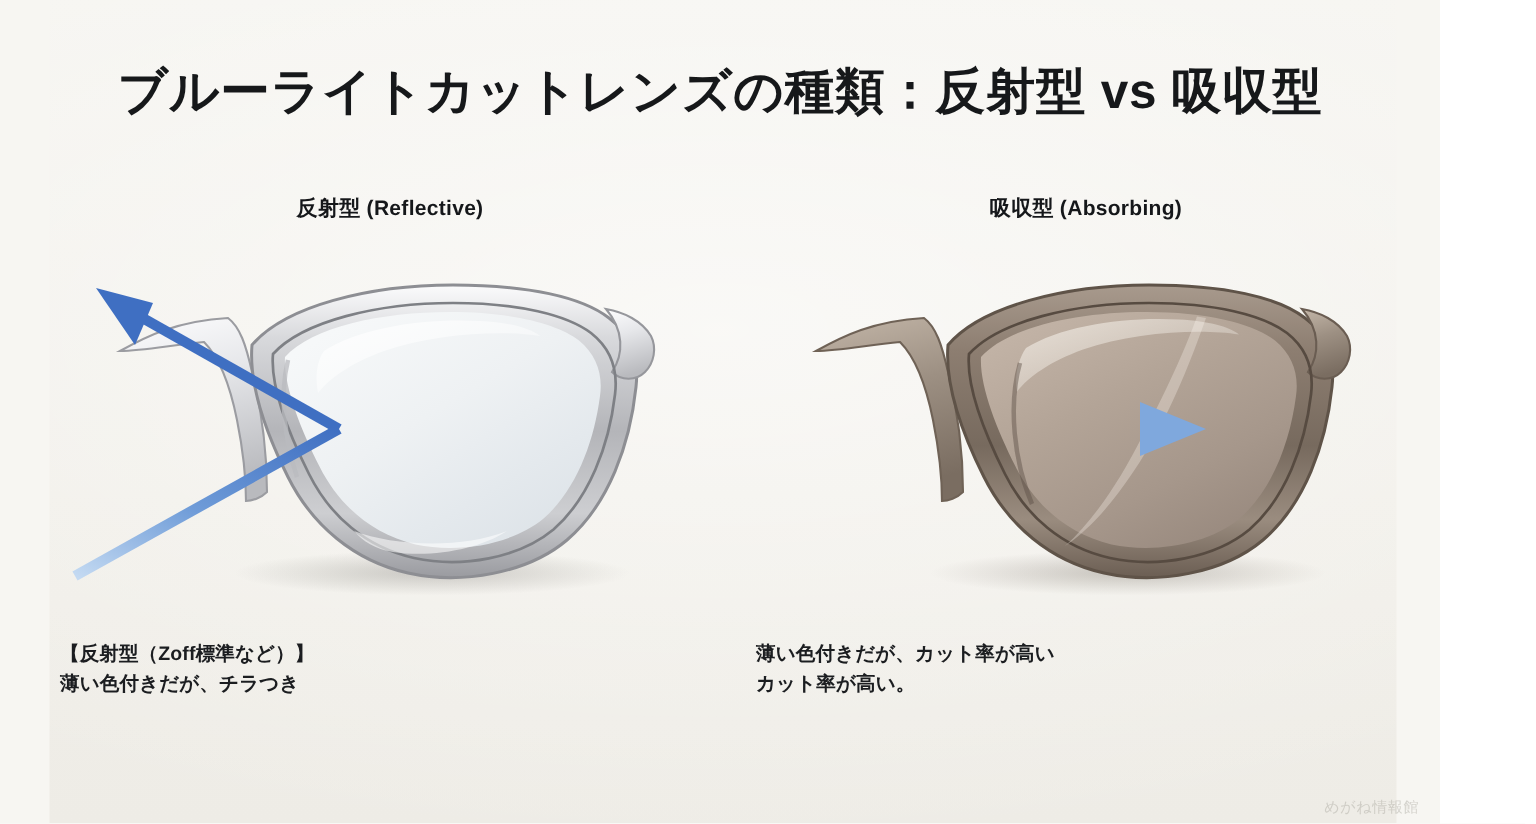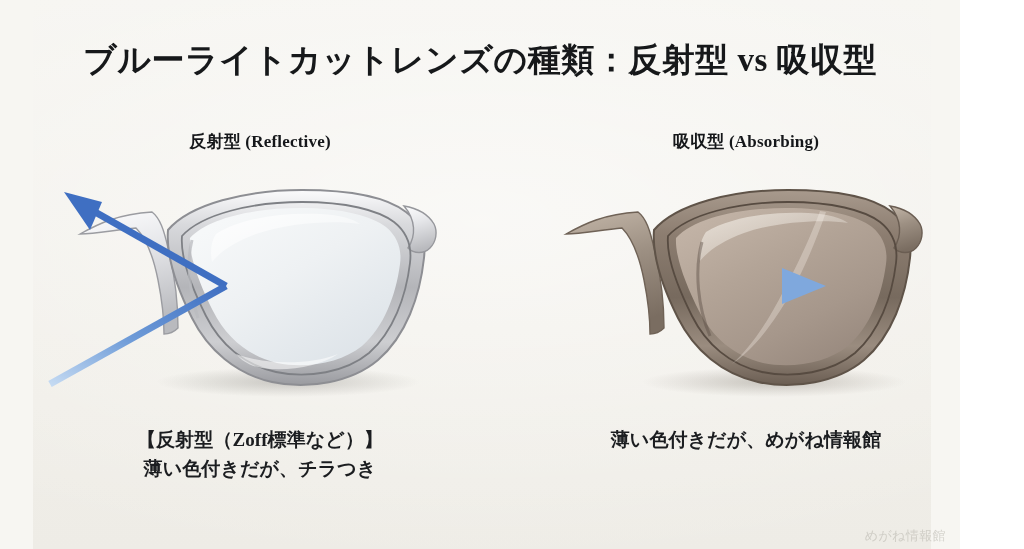--- a/index.html
+++ b/index.html
@@ -6,21 +6,21 @@
     margin: 0;
     padding: 0;
     background: #ffffff;
   }
   #stage {
     position: relative;
     width: 960px;
     height: 549px;
     overflow: hidden;
     background: #f3f1ec;
-    font-family: Liberation Serif, serif;
+    font-family: Liberation Sans, sans-serif;
     -webkit-font-smoothing: antialiased;
   }
   
   .edge-band {
     position: absolute;
     top: 0;
     bottom: 0;
     background: #f7f6f2;
     pointer-events: none;
   }
@@ -53,60 +53,60 @@
   }
 
   
   .panel {
     position: absolute;
     top: 130px;
     width: 440px;
     height: 400px;
   }
   .panel.left  { left: 40px; }
-  .panel.right { left: 526px; }
+  .panel.right { left: 504px; }
 
   .panel-heading {
     text-align: center;
-    font-size: 17px;
+    font-size: 14px;
     font-weight: 700;
     color: #15171a;
     letter-spacing: 0.2px;
     height: 30px;
     white-space: nowrap;
   }
 
   .art-wrap {
     position: relative;
     width: 440px;
     height: 250px;
     margin-top: 8px;
   }
   .art-wrap svg { display: block; }
 
   .caption {
     position: absolute;
     top: 296px;
     left: 0;
     width: 440px;
-    text-align: center;
-    font-size: 19px;
+    text-align: left;
+    font-size: 13px;
     line-height: 1.52;
     font-weight: 700;
     color: #1b1d20;
     letter-spacing: 0.1px;
   }
   .caption .cap-line { display: block; white-space: nowrap; }
 
   
   .watermark {
     position: absolute;
     right: 14px;
     bottom: 4px;
-    font-size: 13px;
+    font-size: 10px;
     color: rgba(170, 168, 160, 0.45);
     letter-spacing: 0.4px;
     user-select: none;
   }
 </style>
 </head>
 <body>
 
 <div id="stage">
 
@@ -282,19 +282,20 @@
         <path d="M300 44 C 286 84, 268 126, 242 160 C 230 176, 218 188, 206 196
                  C 224 180, 242 154, 258 122 C 276 88, 288 60, 294 43 Z" fill="rgba(255,250,242,0.30)"></path>
         <path d="M176 74 C 168 102, 172 140, 184 168" fill="none" stroke="rgba(90,78,68,0.45)" stroke-width="3"></path>
 
         <line x1="-16" y1="118" x2="268" y2="118" stroke="url(#rayInB)" stroke-width="7" stroke-linecap="butt"></line>
         <polygon points="300,118 256,100 256,136" fill="#7fa8dd"></polygon>
       </svg>
     </div>
 
     <div class="caption">
-      <span class="cap-line">薄い色付きだが、めがね情報館</span>
+      <span class="cap-line">薄い色付きだが、カット率が高い</span>
+      <span class="cap-line">カット率が高い。</span>
     </div>
   </div>
 
   <div class="watermark">めがね情報館</div>
 
 </div>
 
 </body></html>

